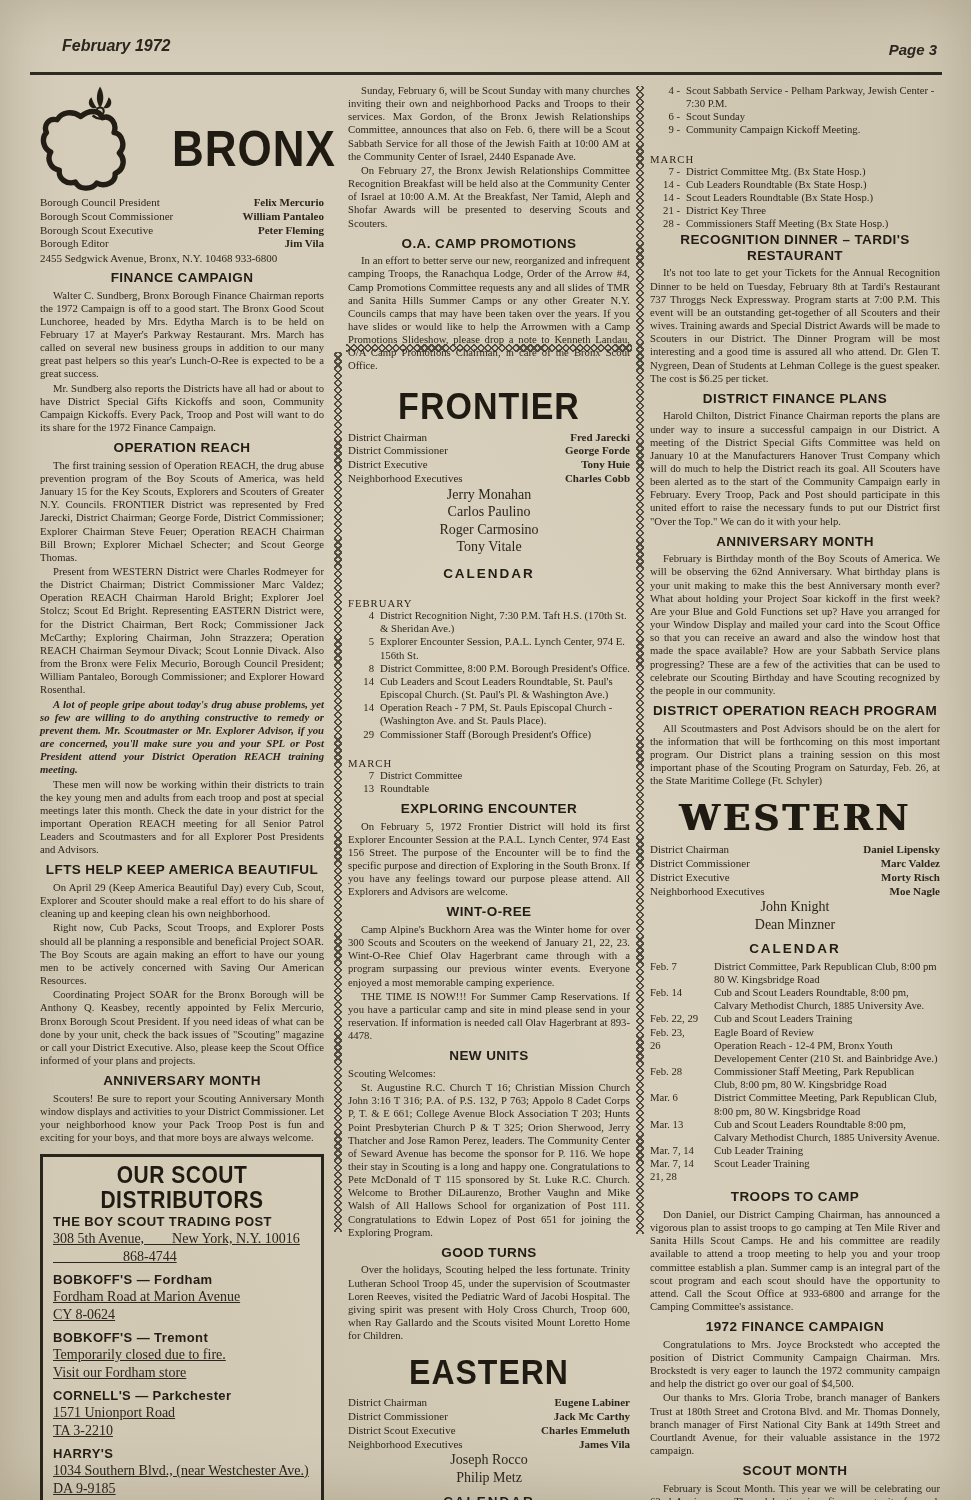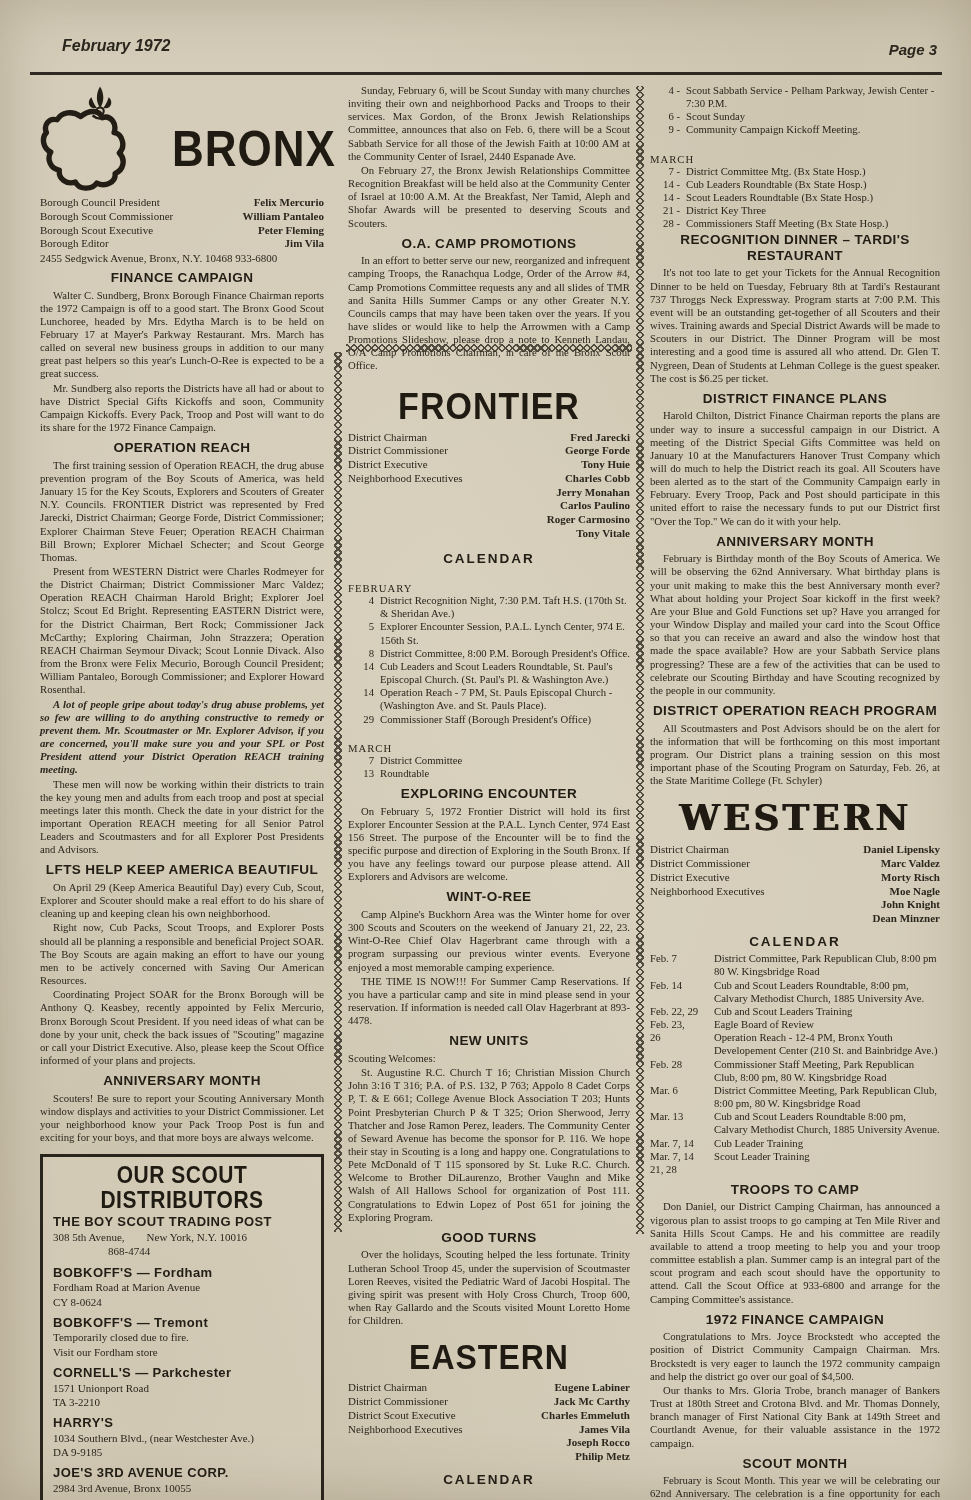--- a/index.html
+++ b/index.html
@@ -28,35 +28,35 @@
   .bigtitle{font:700 34px/1 "Liberation Sans",sans-serif;text-align:center;letter-spacing:1px;color:#1f1a12;transform:scaleY(1.1);margin:10px 0 8px 0;}
 
   
   .logo-row{display:flex;align-items:center;height:108px;margin-bottom:4px;}
   .logo-art{width:118px;height:108px;flex:0 0 auto;}
   .logo-word{font:700 44px/1 "Liberation Sans",sans-serif;letter-spacing:1px;color:#1f1a12;transform:scaleY(1.12);margin-left:14px;margin-top:22px;}
 
   .off-row{display:flex;justify-content:space-between;font-size:11px;line-height:1.25;}
   .off-row .r{text-align:left;}
   .off-row .n{text-align:center;font-weight:700;}
-  .off-extra{text-align:right;font-size:11px;line-height:1.25;font-weight:700;}
+  .off-extra{text-align:center;font-size:14px;line-height:1.25;font-weight:400;}
   .addr{font-size:11px;margin-top:1px;}
 
   .cal-month{font-size:10.7px;letter-spacing:1px;margin-top:16px;}
   .cal{display:flex;font-size:10.7px;line-height:1.23;}
   .cal .d{flex:0 0 26px;text-align:right;padding-right:6px;white-space:nowrap;}
   .cal .t{flex:1;text-align:left;}
   .cal.wide .d{flex:0 0 30px;}
   .cal.west .d{flex:0 0 62px;text-align:left;padding-right:2px;}
 
   
   .dist-box{border:3px solid #29241c;padding:7px 10px 9px 10px;margin-top:10px;background:rgba(255,250,235,.12);}
   .dist-title{font:700 21px/1.1 "Liberation Sans",sans-serif;text-align:center;letter-spacing:.5px;transform:scaleY(1.1);margin:0 0 4px 0;color:#1f1a12;}
   .dist-name{font:700 13px/1.2 "Liberation Sans",sans-serif;letter-spacing:.4px;margin-top:6px;color:#221d15;}
-  .dist-line{font-size:11px;line-height:1.3;white-space:pre-wrap;}
+  .dist-line{font-size:14px;line-height:1.3;white-space:pre-wrap;text-decoration:underline;}
 
   
   .rope-v,.rope-h{position:absolute;opacity:.85;}
   .rope-v{width:8px;background-image:
     repeating-linear-gradient(45deg,#3a352b 0 1.6px,transparent 1.6px 5px),
     repeating-linear-gradient(-45deg,#3a352b 0 1.6px,transparent 1.6px 5px);}
   .rope-h{height:8px;background-image:
     repeating-linear-gradient(135deg,#3a352b 0 1.6px,transparent 1.6px 5px),
     repeating-linear-gradient(45deg,#3a352b 0 1.6px,transparent 1.6px 5px);}
 

